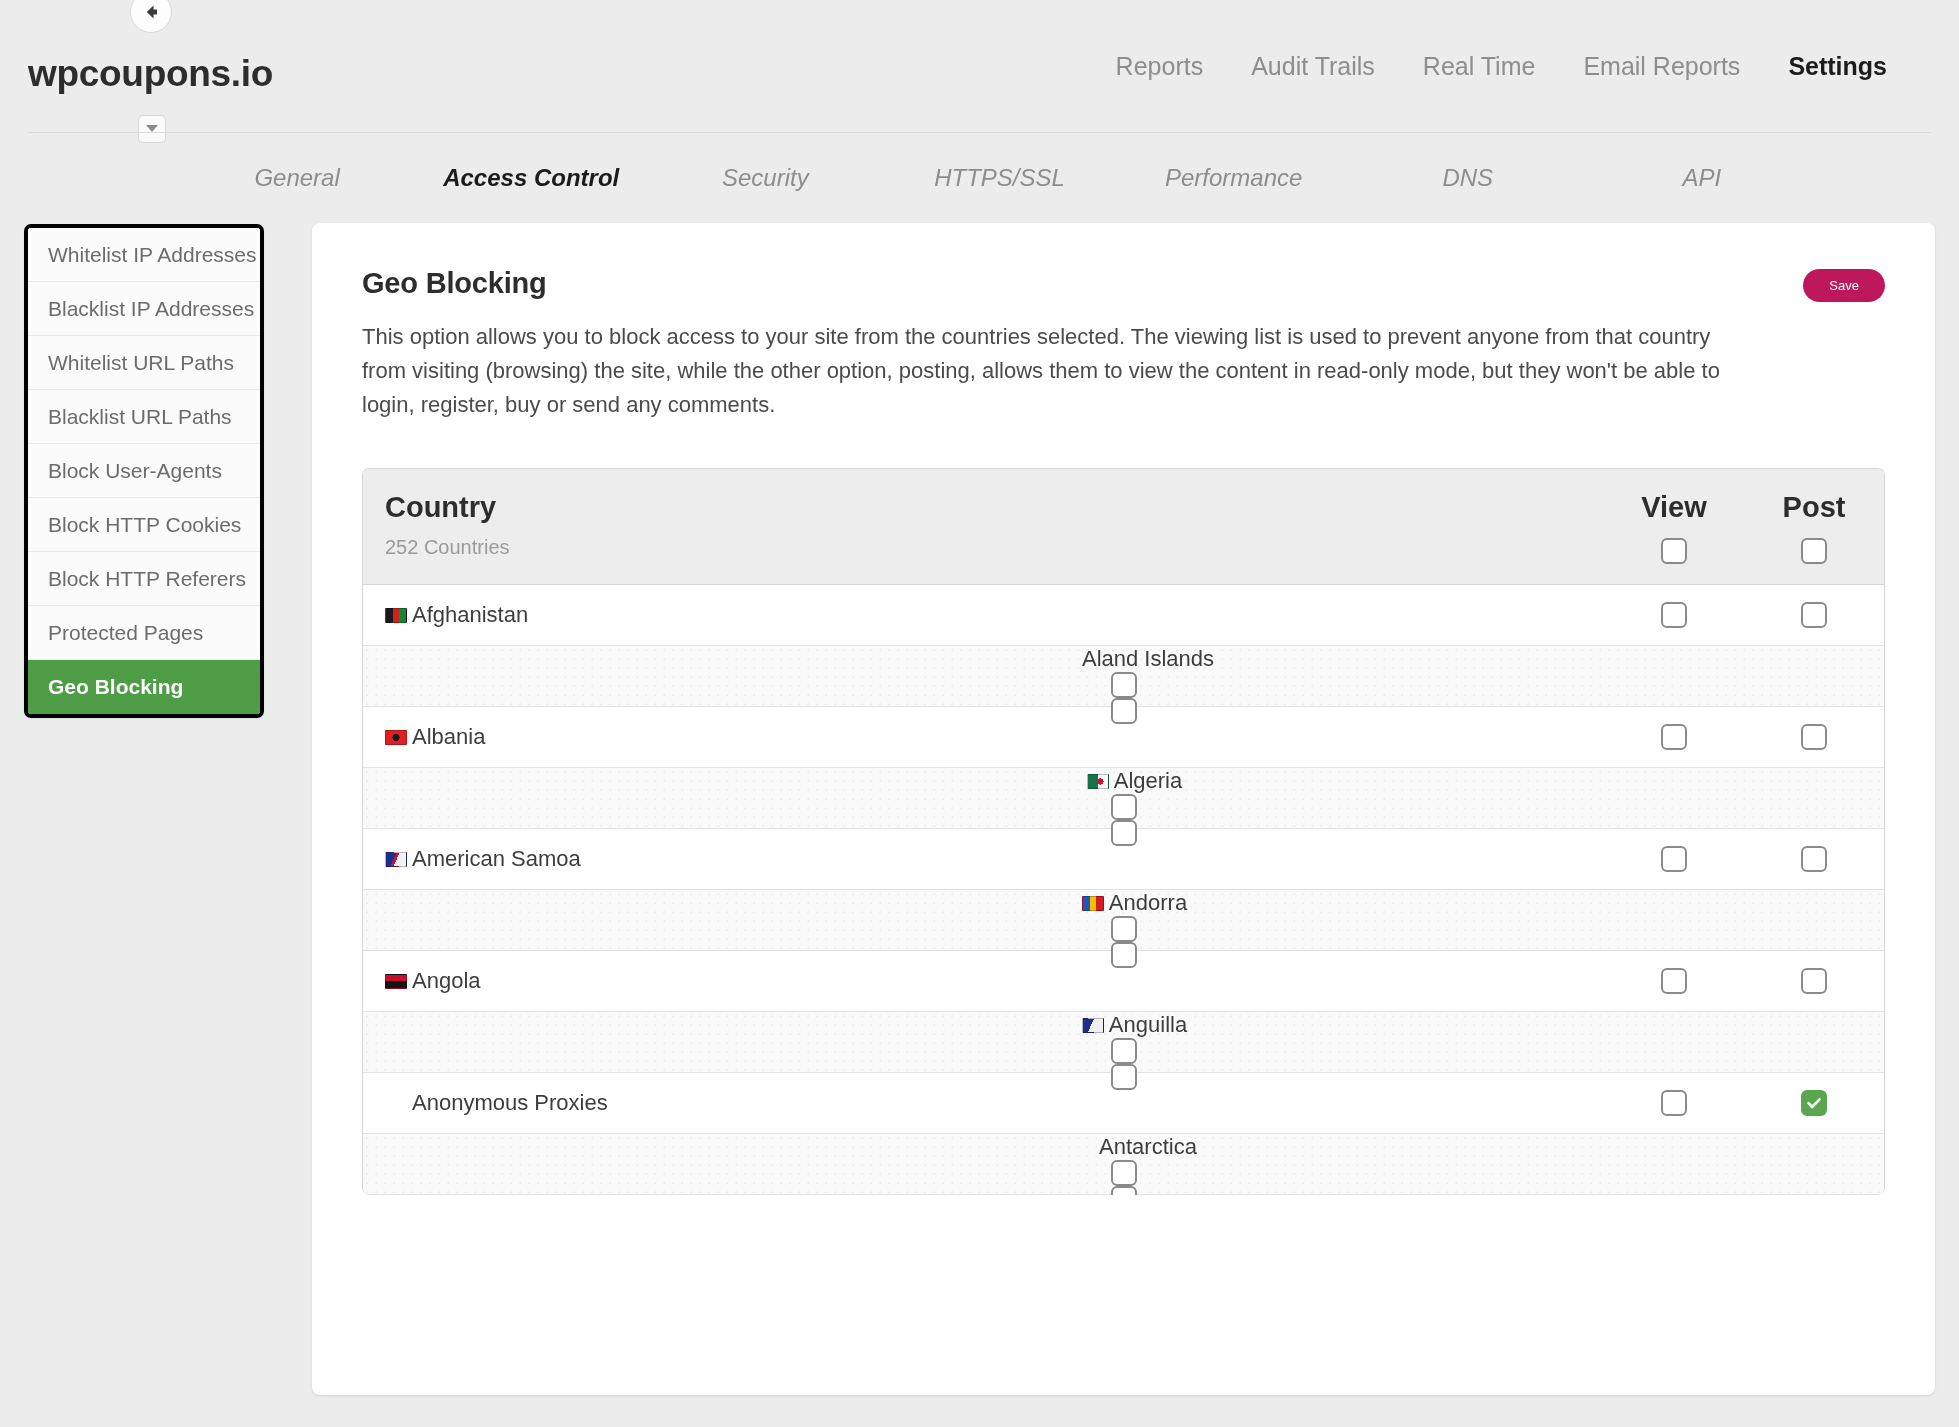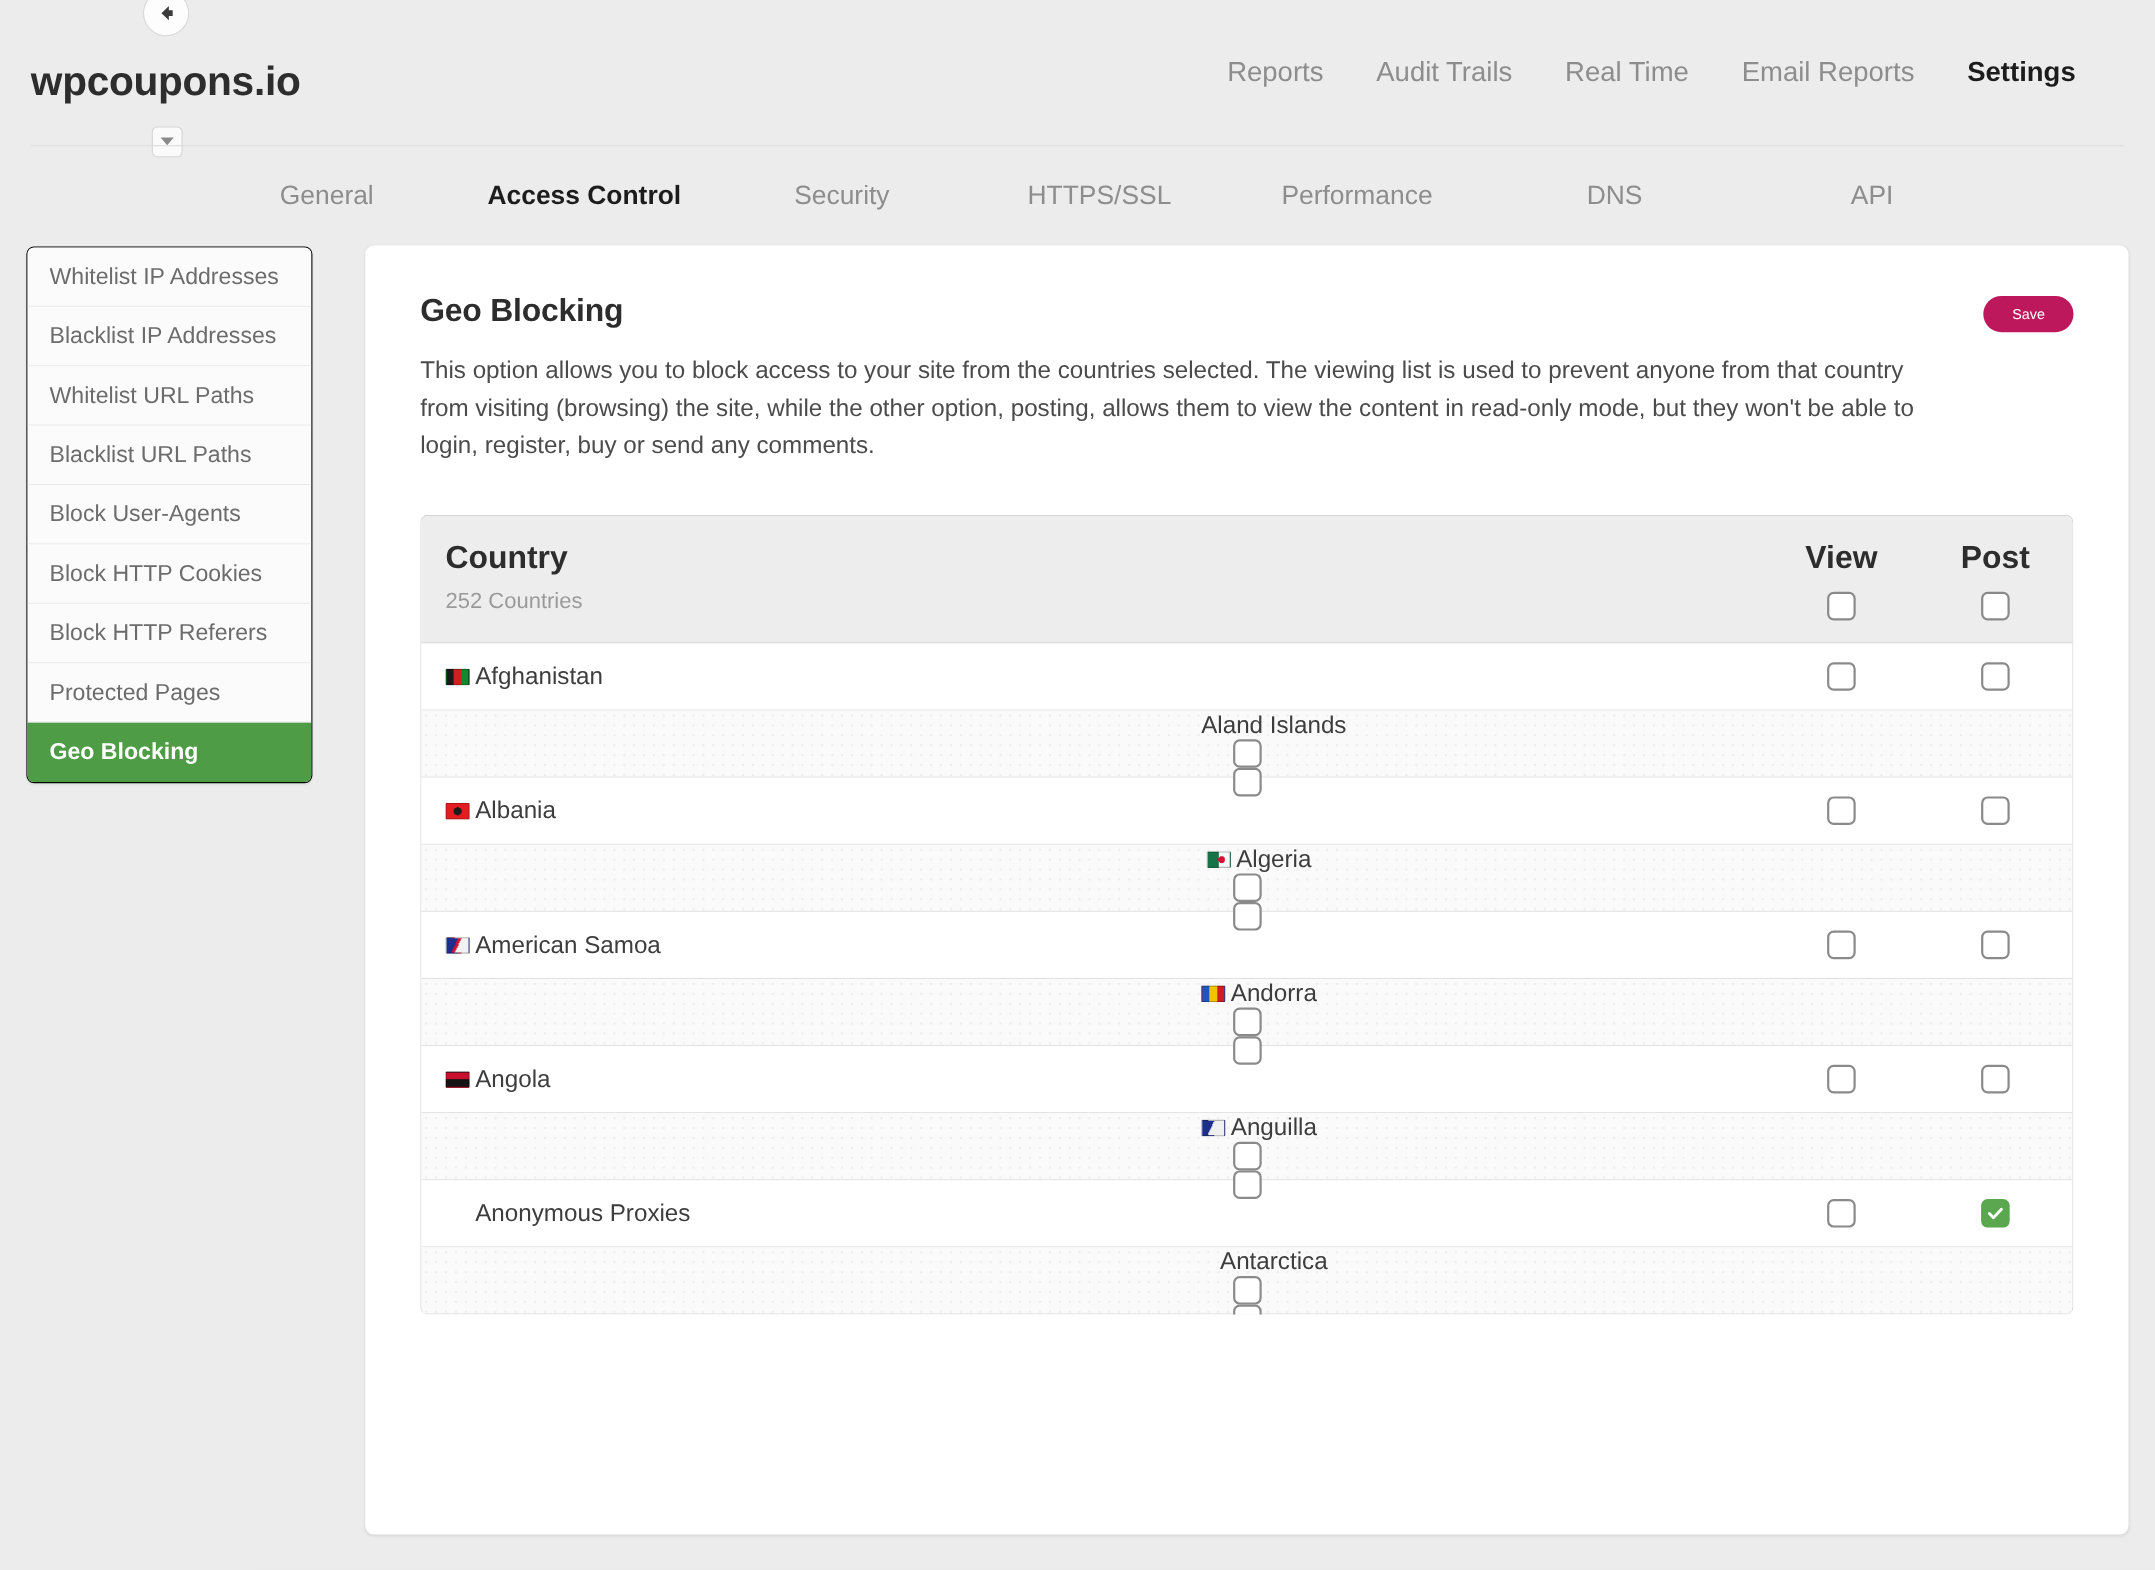--- a/index.html
+++ b/index.html
@@ -90,20 +90,21 @@
     font-weight: bold;
   }
 
   
   .subtabs {
     height: 90px;
     display: flex;
     align-items: center;
     padding-left: 180px;
     padding-right: 140px;
+    font-style: italic;
   }
   .subtabs a {
     font-size: 24px;
     color: #8d8d8d;
     text-decoration: none;
     white-space: nowrap;
     cursor: pointer;
     flex: 1;
     text-align: center;
   }
@@ -114,24 +115,24 @@
 
   
   .layout {
     display: flex;
     align-items: flex-start;
     padding: 0 24px 0 24px;
   }
 
   
   .sidebar {
-    width: 260px;
+    width: 240px;
     flex: none;
     background: #fbfbfb;
-    border: 1px solid #000000;
+    border: 4px solid #000000;
     border-radius: 7px;
     overflow: hidden;
     box-shadow: 0 1px 2px rgba(0,0,0,0.06);
     margin-top: 1px;
   }
   .side-item {
     height: 54px;
     display: flex;
     align-items: center;
     padding: 0 0 0 20px;

